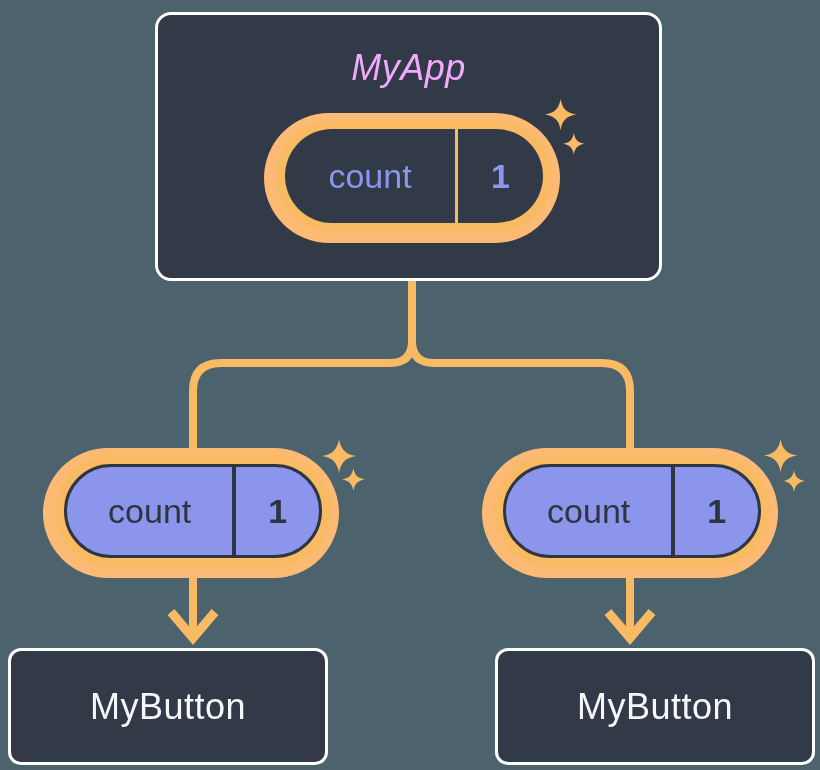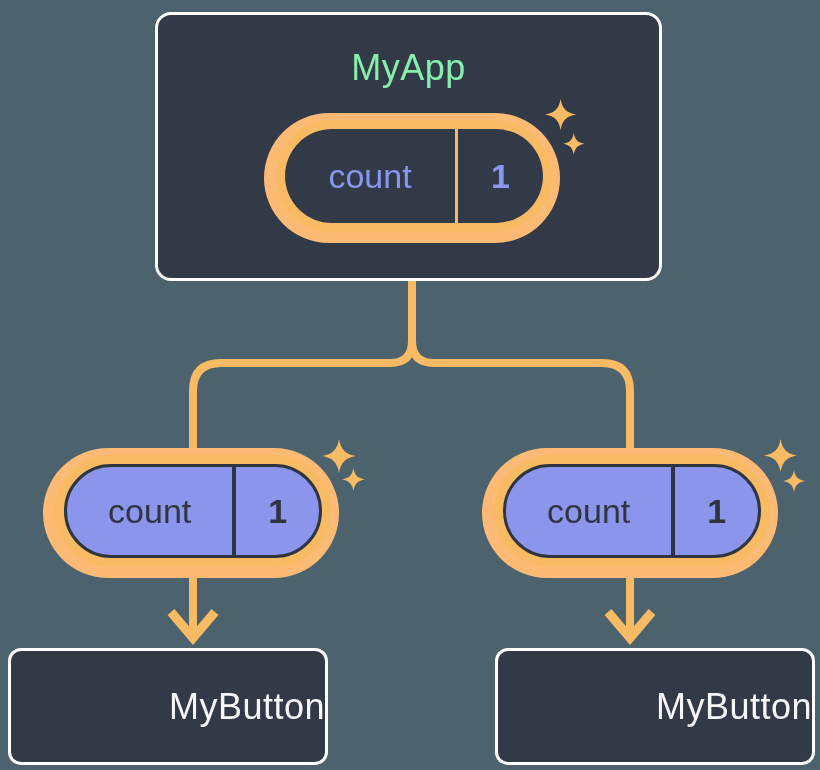--- a/index.html
+++ b/index.html
@@ -23,27 +23,28 @@
     border-radius: 16px;
     z-index: 0;
   }
   .root-card { left: 155px; top: 12px; width: 507px; height: 269px; }
   .root-card .card-title {
     margin-top: 32px;
     text-align: center;
     font-size: 36px;
     line-height: 42px;
     font-weight: 500;
-    color: #86efac;
+    color: #f0abfc;
     letter-spacing: 0.5px;
+    font-style: italic;
   }
   .child-card {
     display: flex;
     align-items: center;
-    justify-content: flex-end;
+    justify-content: center;
     font-size: 36px;
     font-weight: 500;
     color: #F6F7F9;
     border-radius: 13px;
     letter-spacing: 0.5px;
   }
   .child-card.left  { left: 8px;   top: 648px; width: 320px; height: 117px; }
   .child-card.right { left: 495px; top: 648px; width: 320px; height: 117px; }
 
   

